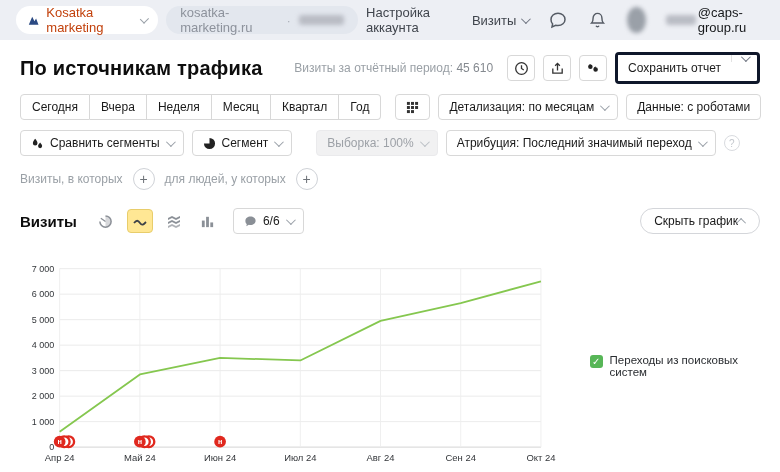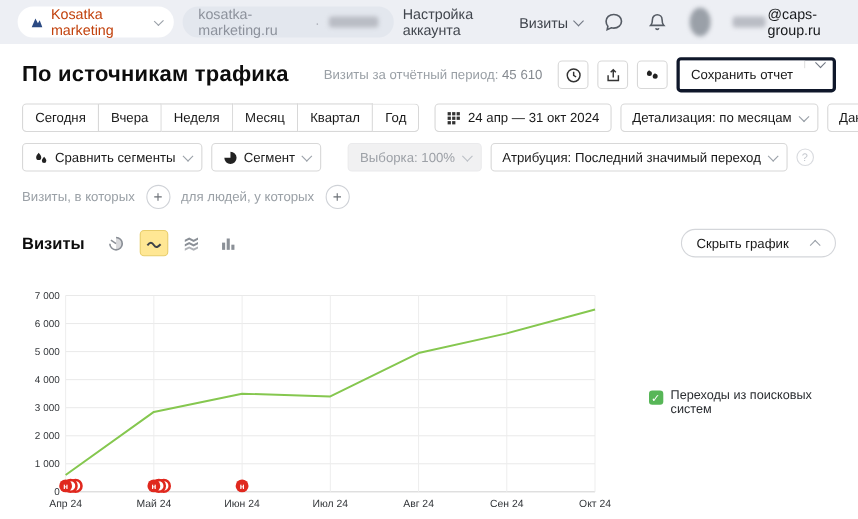--- a/index.html
+++ b/index.html
@@ -50,21 +50,21 @@
   .help-circle { width:16px; height:16px; border:1px solid #d9dbdf; border-radius:50%; color:#c3c7cd; font-size:10px; display:flex; align-items:center; justify-content:center; cursor:pointer; }
 
   .segments-row { display:flex; align-items:center; margin-top:12px; gap:10px; color:#9aa0a6; font-size:12px; }
   .plus-btn { width:22px; height:22px; border:1px solid #cfd2d7; border-radius:50%; background:#fff; color:#6e7379; font-size:14px; line-height:1; display:flex; align-items:center; justify-content:center; cursor:pointer; }
 
   .chart-header { display:flex; align-items:center; margin-top:18px; gap:8px; }
   .metric-label { font-size:15px; font-weight:bold; color:#0d0d0d; margin-right:8px; }
   .charttype-btn { width:26px; height:24px; border-radius:4px; display:flex; align-items:center; justify-content:center; cursor:pointer; color:#8b9097; border:1px solid transparent; }
   .charttype-btn.selected { background:#ffe794; border:1px solid #e8cd6b; color:#3e4248; }
   .comments-btn { margin-left:4px; }
-  .hide-chart { margin-left:auto; height:26px; border:1px solid #d4d6da; border-radius:14px; background:#fff; padding:0 13px; font-size:12px; color:#1a1a1a; display:flex; align-items:center; gap:22px; cursor:pointer; }
+  .hide-chart { margin-left:auto; height:26px; border:1px solid #d4d6da; border-radius:14px; background:#fff; padding:0 13px; font-size:12px; color:#1a1a1a; display:flex; align-items:center; gap:1px; cursor:pointer; }
 
   .chart-row { display:flex; margin-top:8px; }
   .legend { margin-left:18px; margin-top:112px; display:flex; align-items:flex-start; gap:7px; cursor:pointer; }
   .legend-check { width:13px; height:13px; background:#57b657; border-radius:3px; display:flex; align-items:center; justify-content:center; color:#fff; font-size:10px; flex:none; margin-top:1px; }
   .legend-label { font-size:11.5px; color:#2a2d31; }
 
   .ytick { font-size:10px; fill:#33363a; }
   .xtick { font-size:10.5px; fill:#33363a; }
   .badge-txt { font-size:8px; font-weight:bold; fill:#fff; }
   svg text { font-family:"Liberation Sans", sans-serif; }
@@ -158,21 +158,20 @@
       <svg width="13" height="13" viewBox="0 0 14 14" fill="#333">
         <rect x="1" y="1" width="3.2" height="3.2"></rect>
           <rect x="5.4" y="1" width="3.2" height="3.2"></rect>
           <rect x="9.8" y="1" width="3.2" height="3.2"></rect>
         <rect x="1" y="5.4" width="3.2" height="3.2"></rect>
           <rect x="5.4" y="5.4" width="3.2" height="3.2"></rect>
           <rect x="9.8" y="5.4" width="3.2" height="3.2"></rect>
         <rect x="1" y="9.8" width="3.2" height="3.2"></rect>
           <rect x="5.4" y="9.8" width="3.2" height="3.2"></rect>
       </svg>
-      <span>24 апр — 31 окт 2024</span>
     </span>
     <span class="btn white">
       <span>Детализация: по месяцам</span>
         <span class="chev"></span>
     </span>
     <span class="btn white">
       <span>Данные: с роботами</span>
     </span>
 
   </div>
@@ -231,20 +230,27 @@
           <path d="M2 9l4-2 4 2 4-2v2l-4 2-4-2-4 2z"></path>
           <path d="M2 13l4-2 4 2 4-2v2l-4 2-4-2-4 2z" opacity=".7"></path>
         </svg>
     </span>
     <span class="charttype-btn">
       <svg width="15" height="15" viewBox="0 0 16 16" fill="currentColor">
           <rect x="2" y="7" width="3" height="7"></rect>
           <rect x="6.5" y="3" width="3" height="11"></rect>
           <rect x="11" y="9" width="3" height="5"></rect>
         </svg>
+    </span>
+    <span class="btn white comments-btn">
+      <svg width="13" height="13" viewBox="0 0 14 14" fill="#8a8f96">
+          <path d="M7 1.5c3.1 0 5.5 2 5.5 4.6S10.1 10.7 7 10.7c-.6 0-1.2-.1-1.8-.2L2.5 12l.5-2.3C1.9 8.8 1.5 7.6 1.5 6.1 1.5 3.5 3.9 1.5 7 1.5z"></path>
+        </svg>
+      <span>6/6</span>
+      <span class="chev"></span>
     </span>
     <span class="hide-chart">
       <span>Скрыть график</span>
         <span class="chev up"></span>
     </span>
   </div>
 
   <div class="chart-row">
     <svg id="chart-svg" width="612" height="248" viewBox="0 0 612 248">
         <line x1="44" y1="214" x2="578" y2="214" stroke="#cfcfcf" stroke-width="1"></line>

